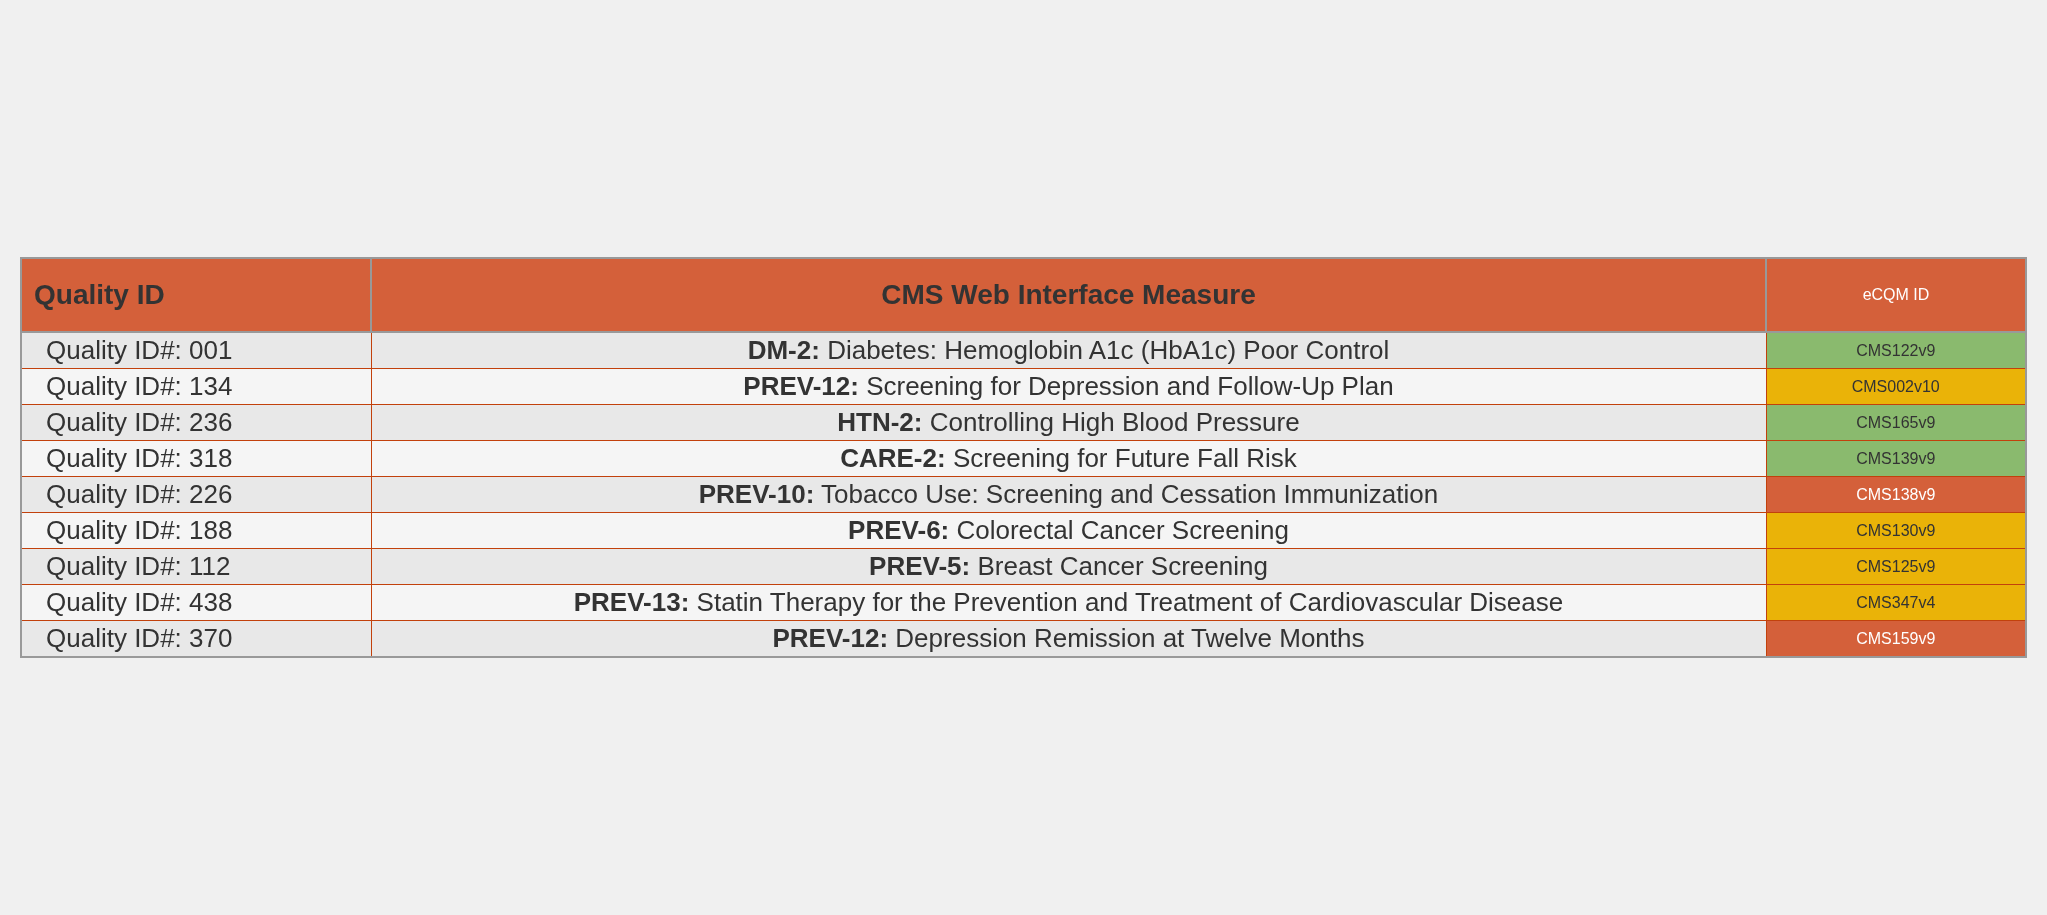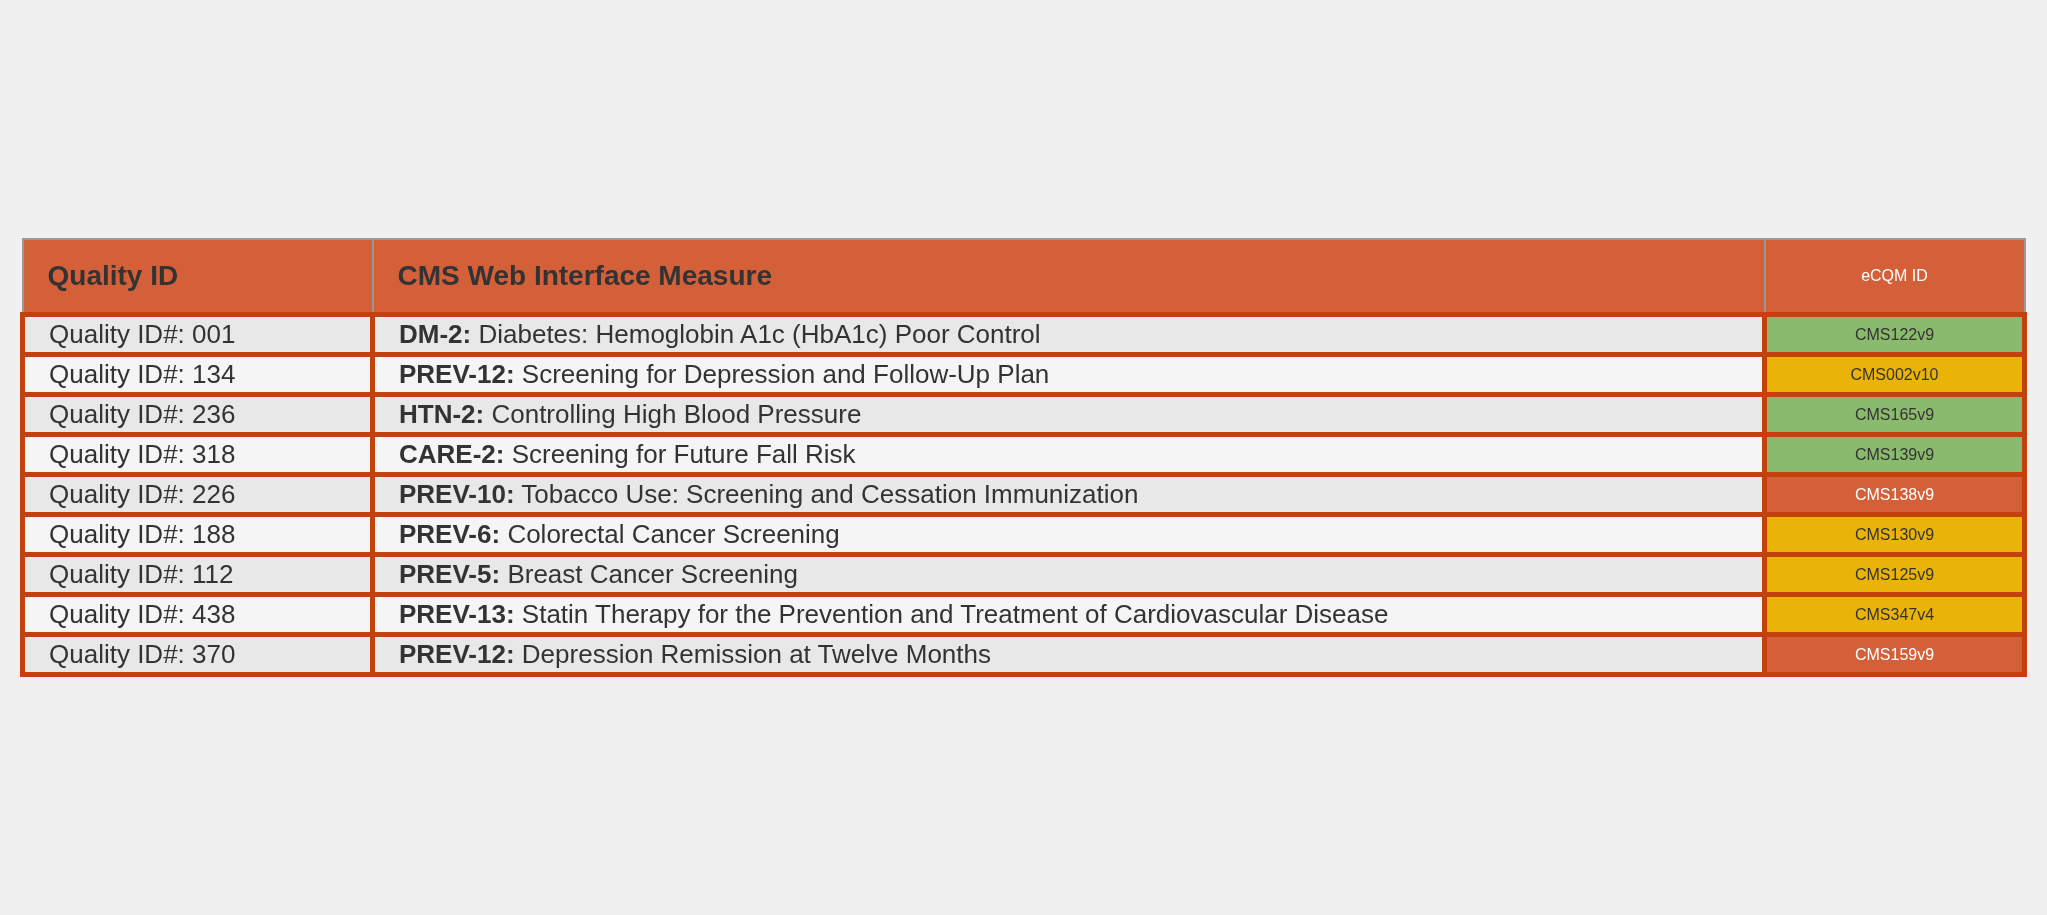--- a/index.html
+++ b/index.html
@@ -26,52 +26,52 @@
       width: 100%;
       border-collapse: collapse;
       border: 2px solid #999;
     }
 
     thead tr th {
       background-color: #d4603a;
       color: #ffffff;
       font-weight: bold;
       font-size: 28px;
-      padding: 20px 24px;
+      padding: 20px 12px;
       text-align: center;
       border: 2px solid #999;
     }
 
     tbody tr {
       border: 1px solid #aaa;
     }
 
     tbody tr:nth-child(odd) {
       background-color: #e8e8e8;
     }
 
     tbody tr:nth-child(even) {
       background-color: #f5f5f5;
     }
 
     tbody tr td {
       padding: 2px 24px;
       font-size: 26px;
-      border: 5px solid #c2410c;
+      border: 1px solid #c2410c;
       vertical-align: middle;
     }
 
     .col-quality-id {
       width: 350px;
       text-align: left;
       color: #333;
     }
 
     .col-measure {
-      text-align: left;
+      text-align: center;
       color: #333;
       margin-top: 20px;
     }
 
     .col-measure .measure-code {
       font-weight: bold;
     }
 
     .col-ecqm {
       width: 260px;

